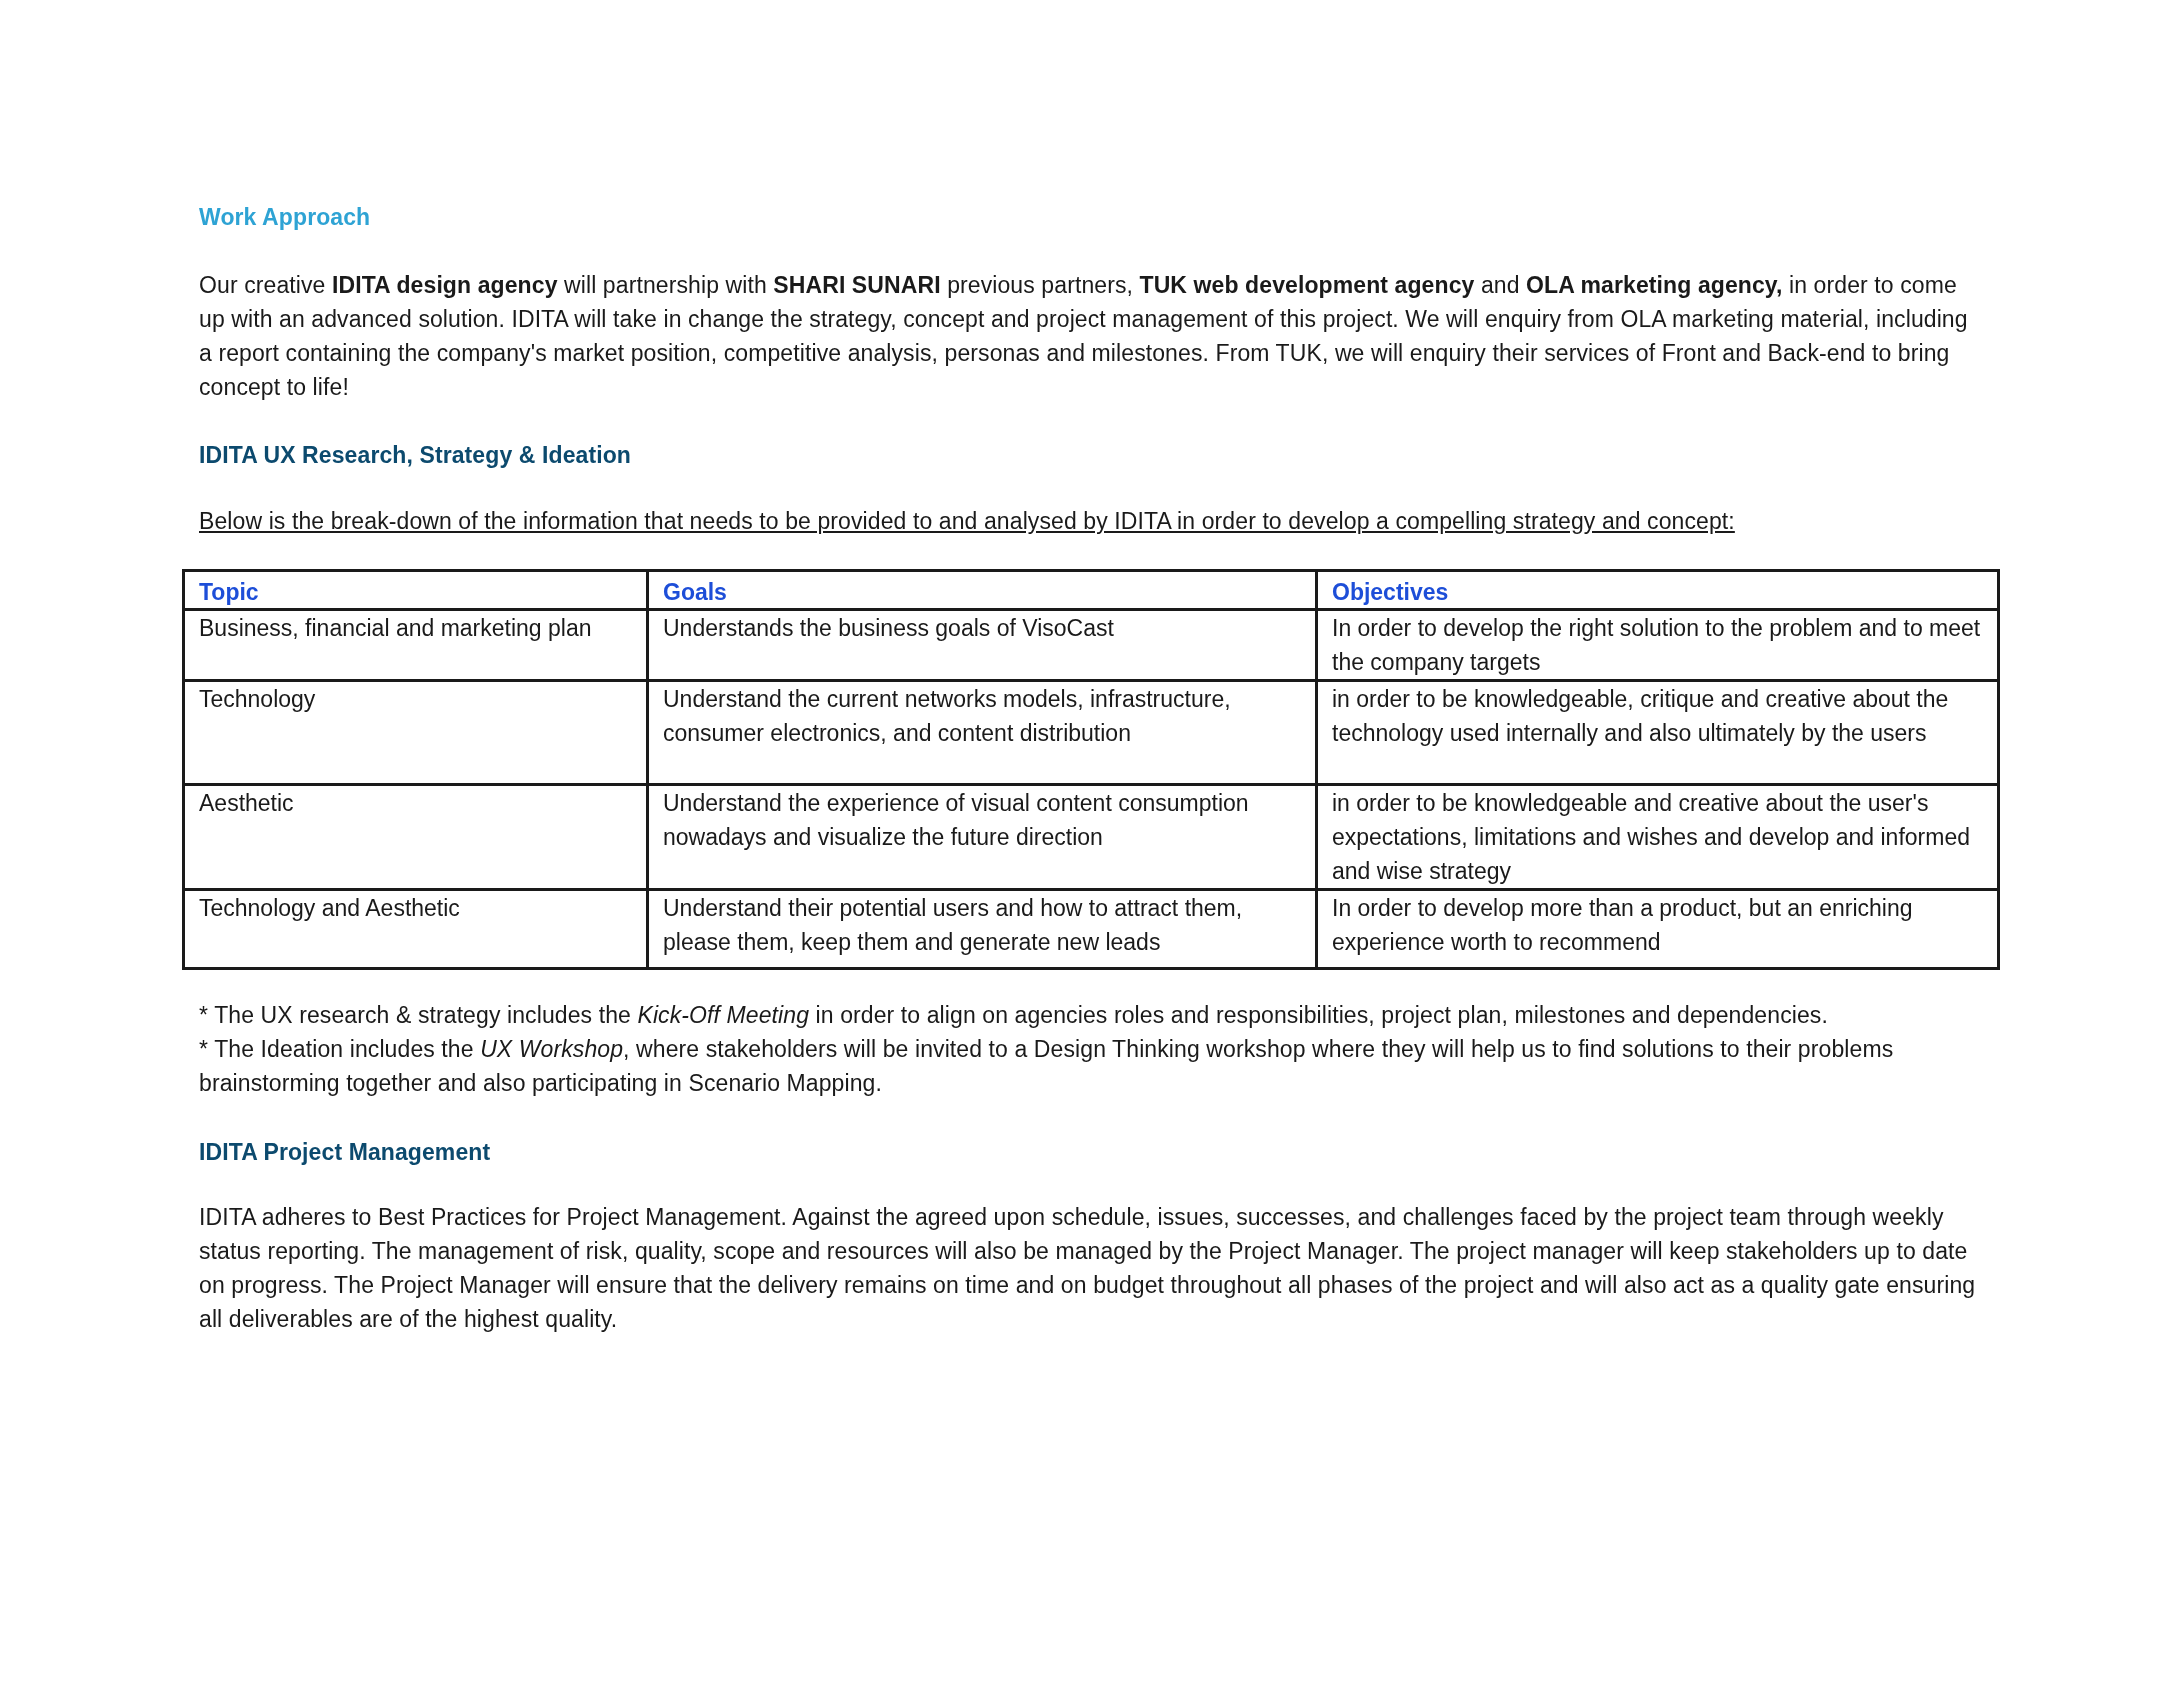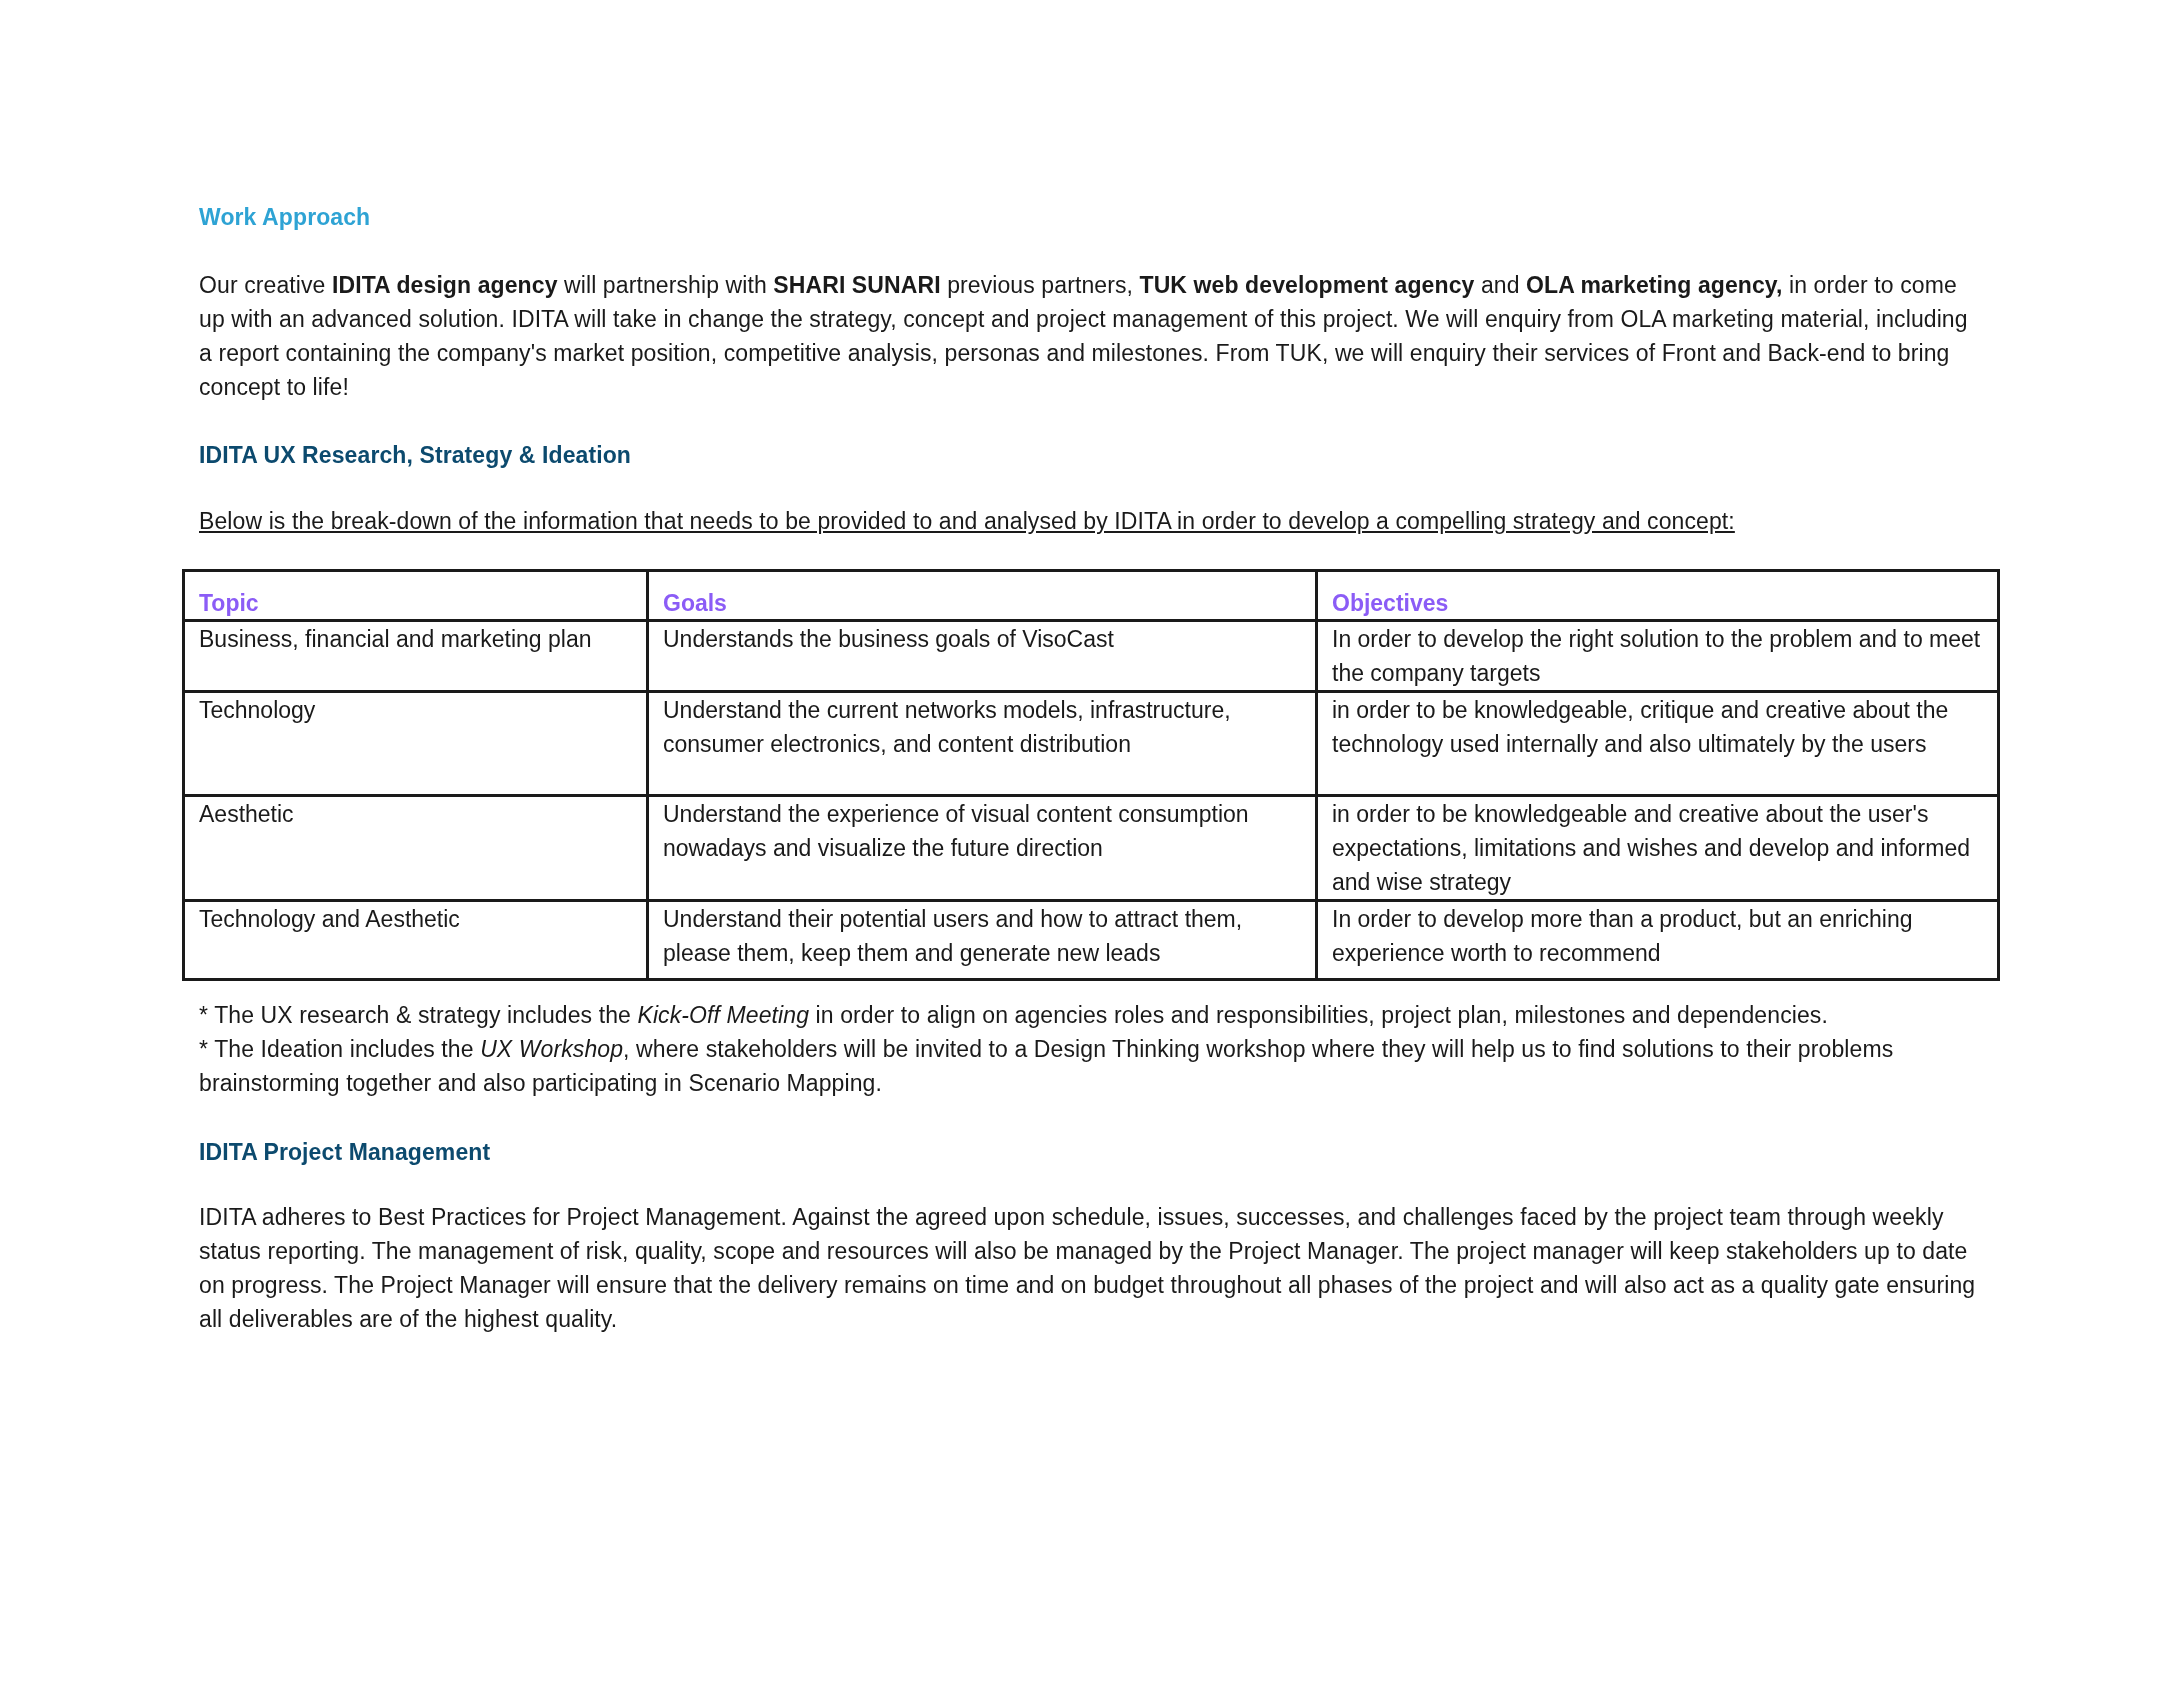--- a/index.html
+++ b/index.html
@@ -54,25 +54,25 @@
       table-layout: fixed;
     }
     .tbl td, .tbl th {
       border: 3px solid #1a1a1a;
       padding: 0 12px 0 14px;
       vertical-align: top;
       text-align: left;
       font-weight: normal;
     }
     .tbl th {
-      color: #8b5cf6;
+      color: #1d4ed8;
       font-weight: bold;
       height: 32px;
       line-height: 32px;
-      padding-top: 15px;
+      padding-top: 4px;
     }
     .tbl col.c1 { width: 464px; }
     .tbl col.c2 { width: 669px; }
     .tbl col.c3 { width: 682px; }
     .row-1 td { height: 66px; }
     .row-2 td { height: 101px; }
     .row-3 td { height: 100px; }
     .row-4 td { height: 76px; }
   </style>
 </head>

